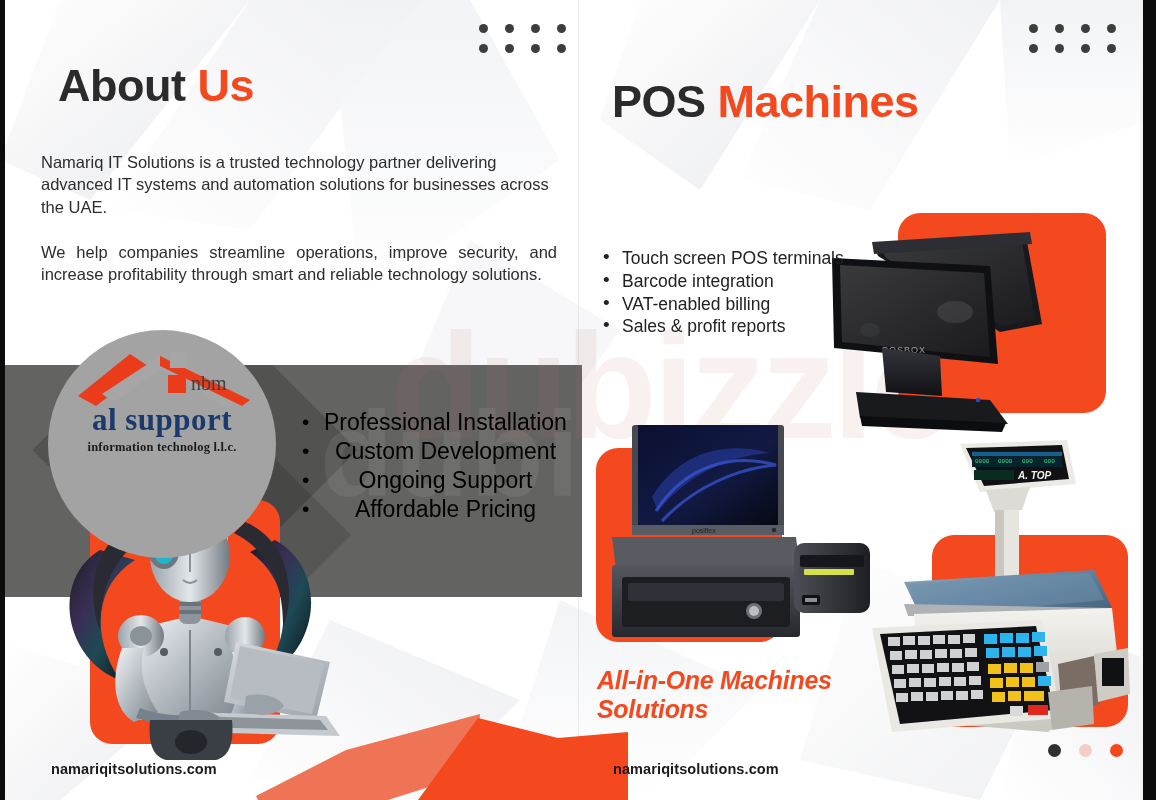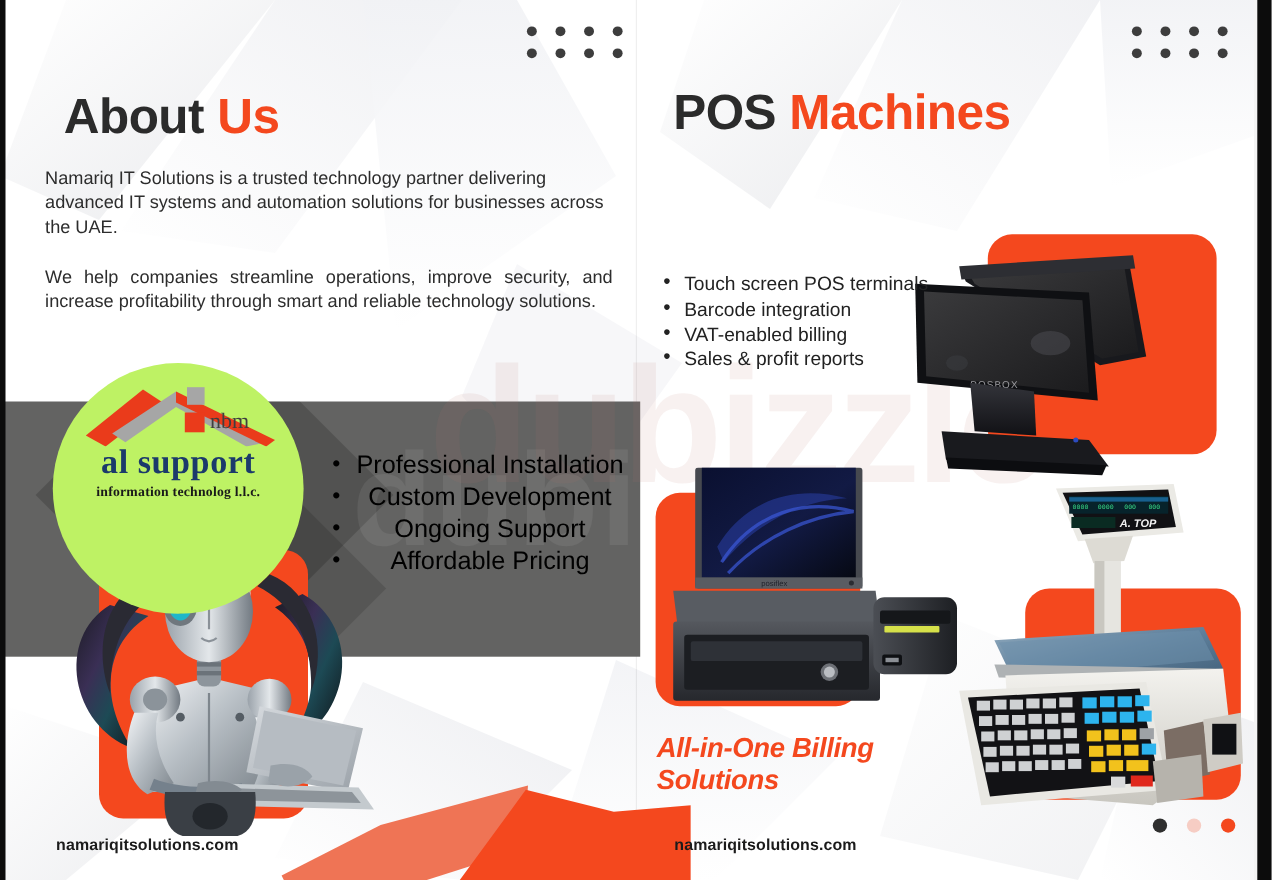--- a/index.html
+++ b/index.html
@@ -53,21 +53,21 @@
   .dotgrid-right { left: 1029px; top: 24px; }
 
   
   .heading {
     position: absolute; z-index: 25;
     font-size: 45px; font-weight: 800; letter-spacing: -0.5px;
     color: #2b2b2b; white-space: nowrap;
     font-family: "Liberation Sans", sans-serif;
   }
   .heading .accent { color: #f4481e; }
-  .heading-left  { left: 58px;  top: 80px; }
+  .heading-left  { left: 58px;  top: 60px; }
   .heading-right { left: 612px; top: 76px; }
 
   
   .para {
     position: absolute; z-index: 25;
     font-size: 16.5px; line-height: 22.5px; color: #2d2d2d;
     font-family: "Liberation Sans", sans-serif;
   }
   .para-l1 { left: 41px; top: 134px;  width: 516px; }
   .para-l2 { left: 41px; top: 224px;  width: 516px; text-align: justify; }
@@ -90,21 +90,21 @@
   }
   .wm-dub {
     position: absolute; left: 320px; top: 20px; z-index: 13;
     font-size: 120px; font-weight: 700; color: rgba(255,255,255,0.07);
     letter-spacing: 2px; pointer-events: none;
   }
 
   .logo-circle {
     position: absolute; left: 48px; top: 330px;
     width: 228px; height: 228px; border-radius: 50%;
-    background: #bef264; z-index: 20;
+    background: #a3a3a3; z-index: 20;
     display: flex; flex-direction: column; align-items: center;
     padding-top: 18px; box-sizing: border-box;
   }
   .logo-roof { position: relative; width: 180px; height: 58px; }
   .logo-nbm {
     position: absolute; left: 96px; top: 24px;
     display: flex; align-items: center; gap: 5px;
   }
   .logo-nbm-sq1 { width: 16px; height: 16px; background:#a6a6a6; position:absolute; left:2px; top:-20px;}
   .logo-nbm-sq2 { width: 18px; height: 18px; background:#ea3b1b; }
@@ -543,21 +543,21 @@
       <rect x="166" y="273" width="20" height="10" fill="#e0281c"></rect>
       <rect x="148" y="274" width="13" height="10" fill="#d8d9da"></rect>
     </g>
 
     <polygon points="196,232 232,224 238,272 200,280" fill="#7b6d64"></polygon>
     <polygon points="232,222 266,216 268,262 236,270" fill="#cfccc5"></polygon>
     <rect x="240" y="226" width="22" height="28" fill="#101114"></rect>
     <polygon points="186,260 230,254 232,292 190,298" fill="#b6b3ac"></polygon>
   </svg>
 
-  <div class="tagline">All-in-One Billing Solutions</div>
+  <div class="tagline">All-in-One Machines Solutions</div>
   <div class="url url-right">namariqitsolutions.com</div>
 
   <div class="pager">
     <i style="background:#2f2f2f"></i>
     <i style="background:#f6cdc4"></i>
     <i style="background:#f4481e"></i>
   </div>
 
   <div class="frame-left"></div>
   <div class="frame-right-inner"></div>

